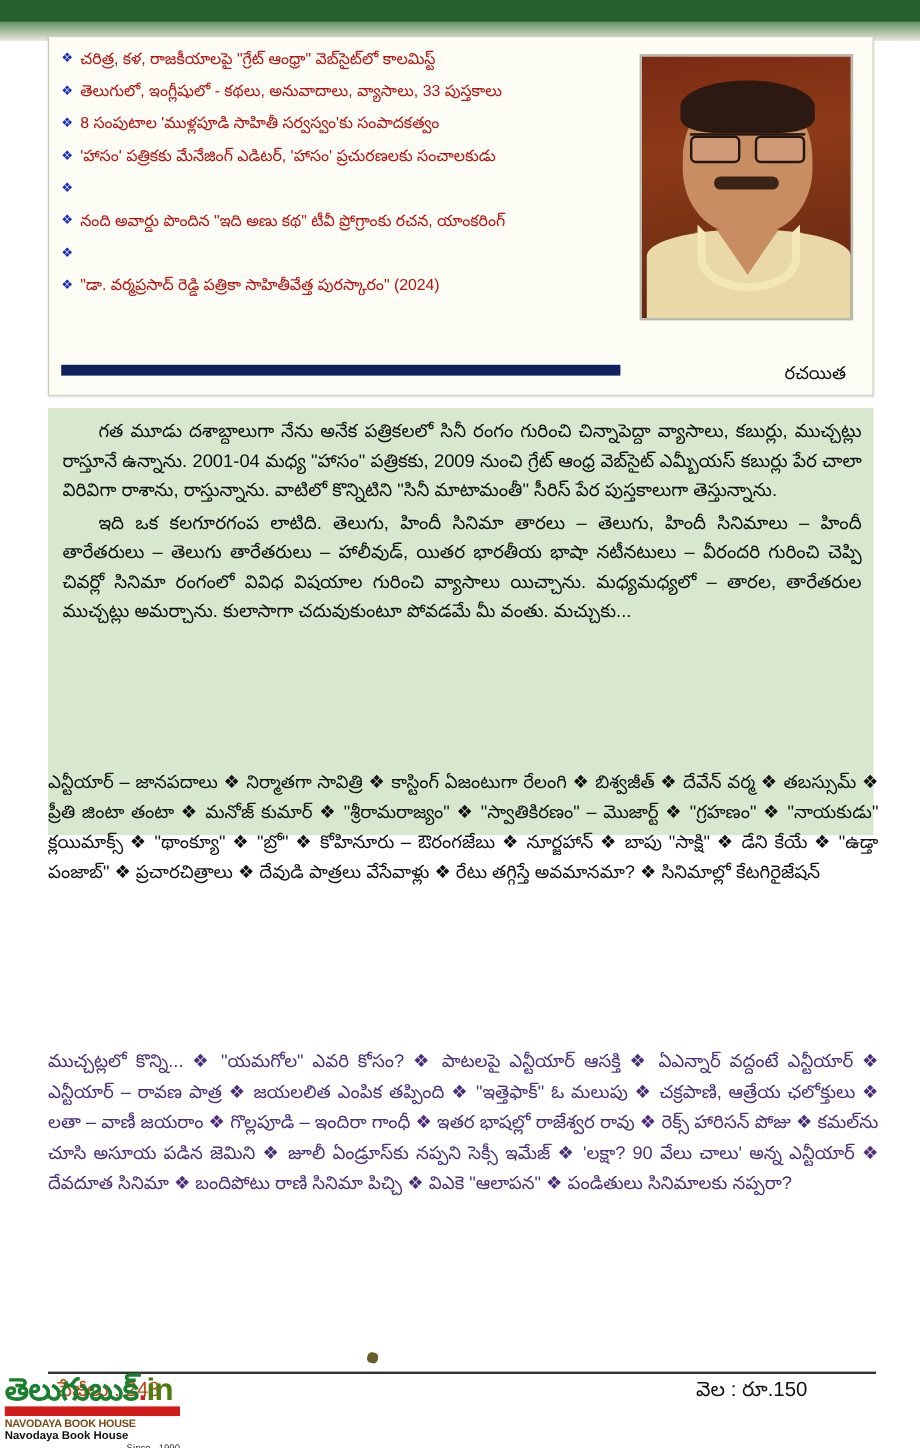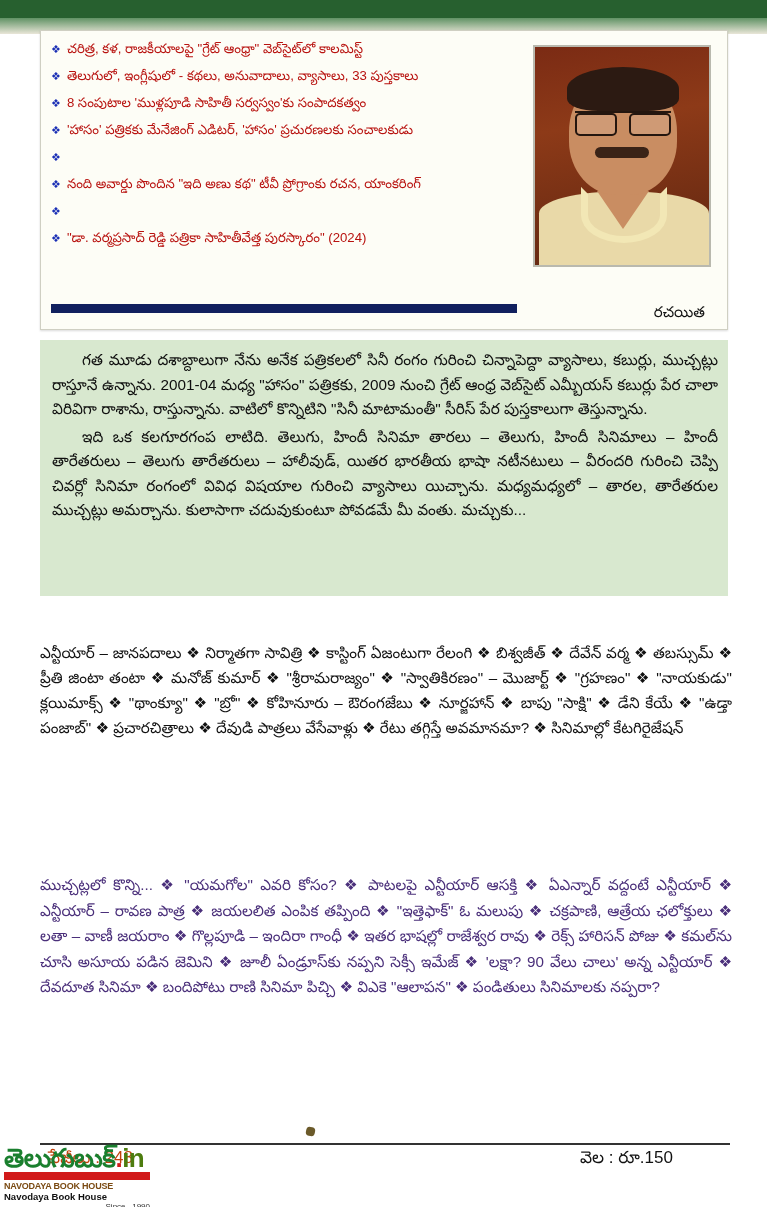--- a/index.html
+++ b/index.html
@@ -146,21 +146,21 @@
     right: 22px; top: 272px;
     width: 170px;
     text-align: right;
     color: #111111;
     font-size: 15px;
   }
   
   .para-panel {
     position: absolute;
     top: 340px; left: 40px;
-    width: 688px; height: 256px;
+    width: 688px; height: 356px;
     background: #d8e8cf;
     padding: 8px 10px 0 12px;
   }
   .para-panel p {
     margin: 0 0 3px 0;
     color: #0e0e0e;
     font-size: 15.3px;
     line-height: 24.5px;
     text-align: justify;
   }

